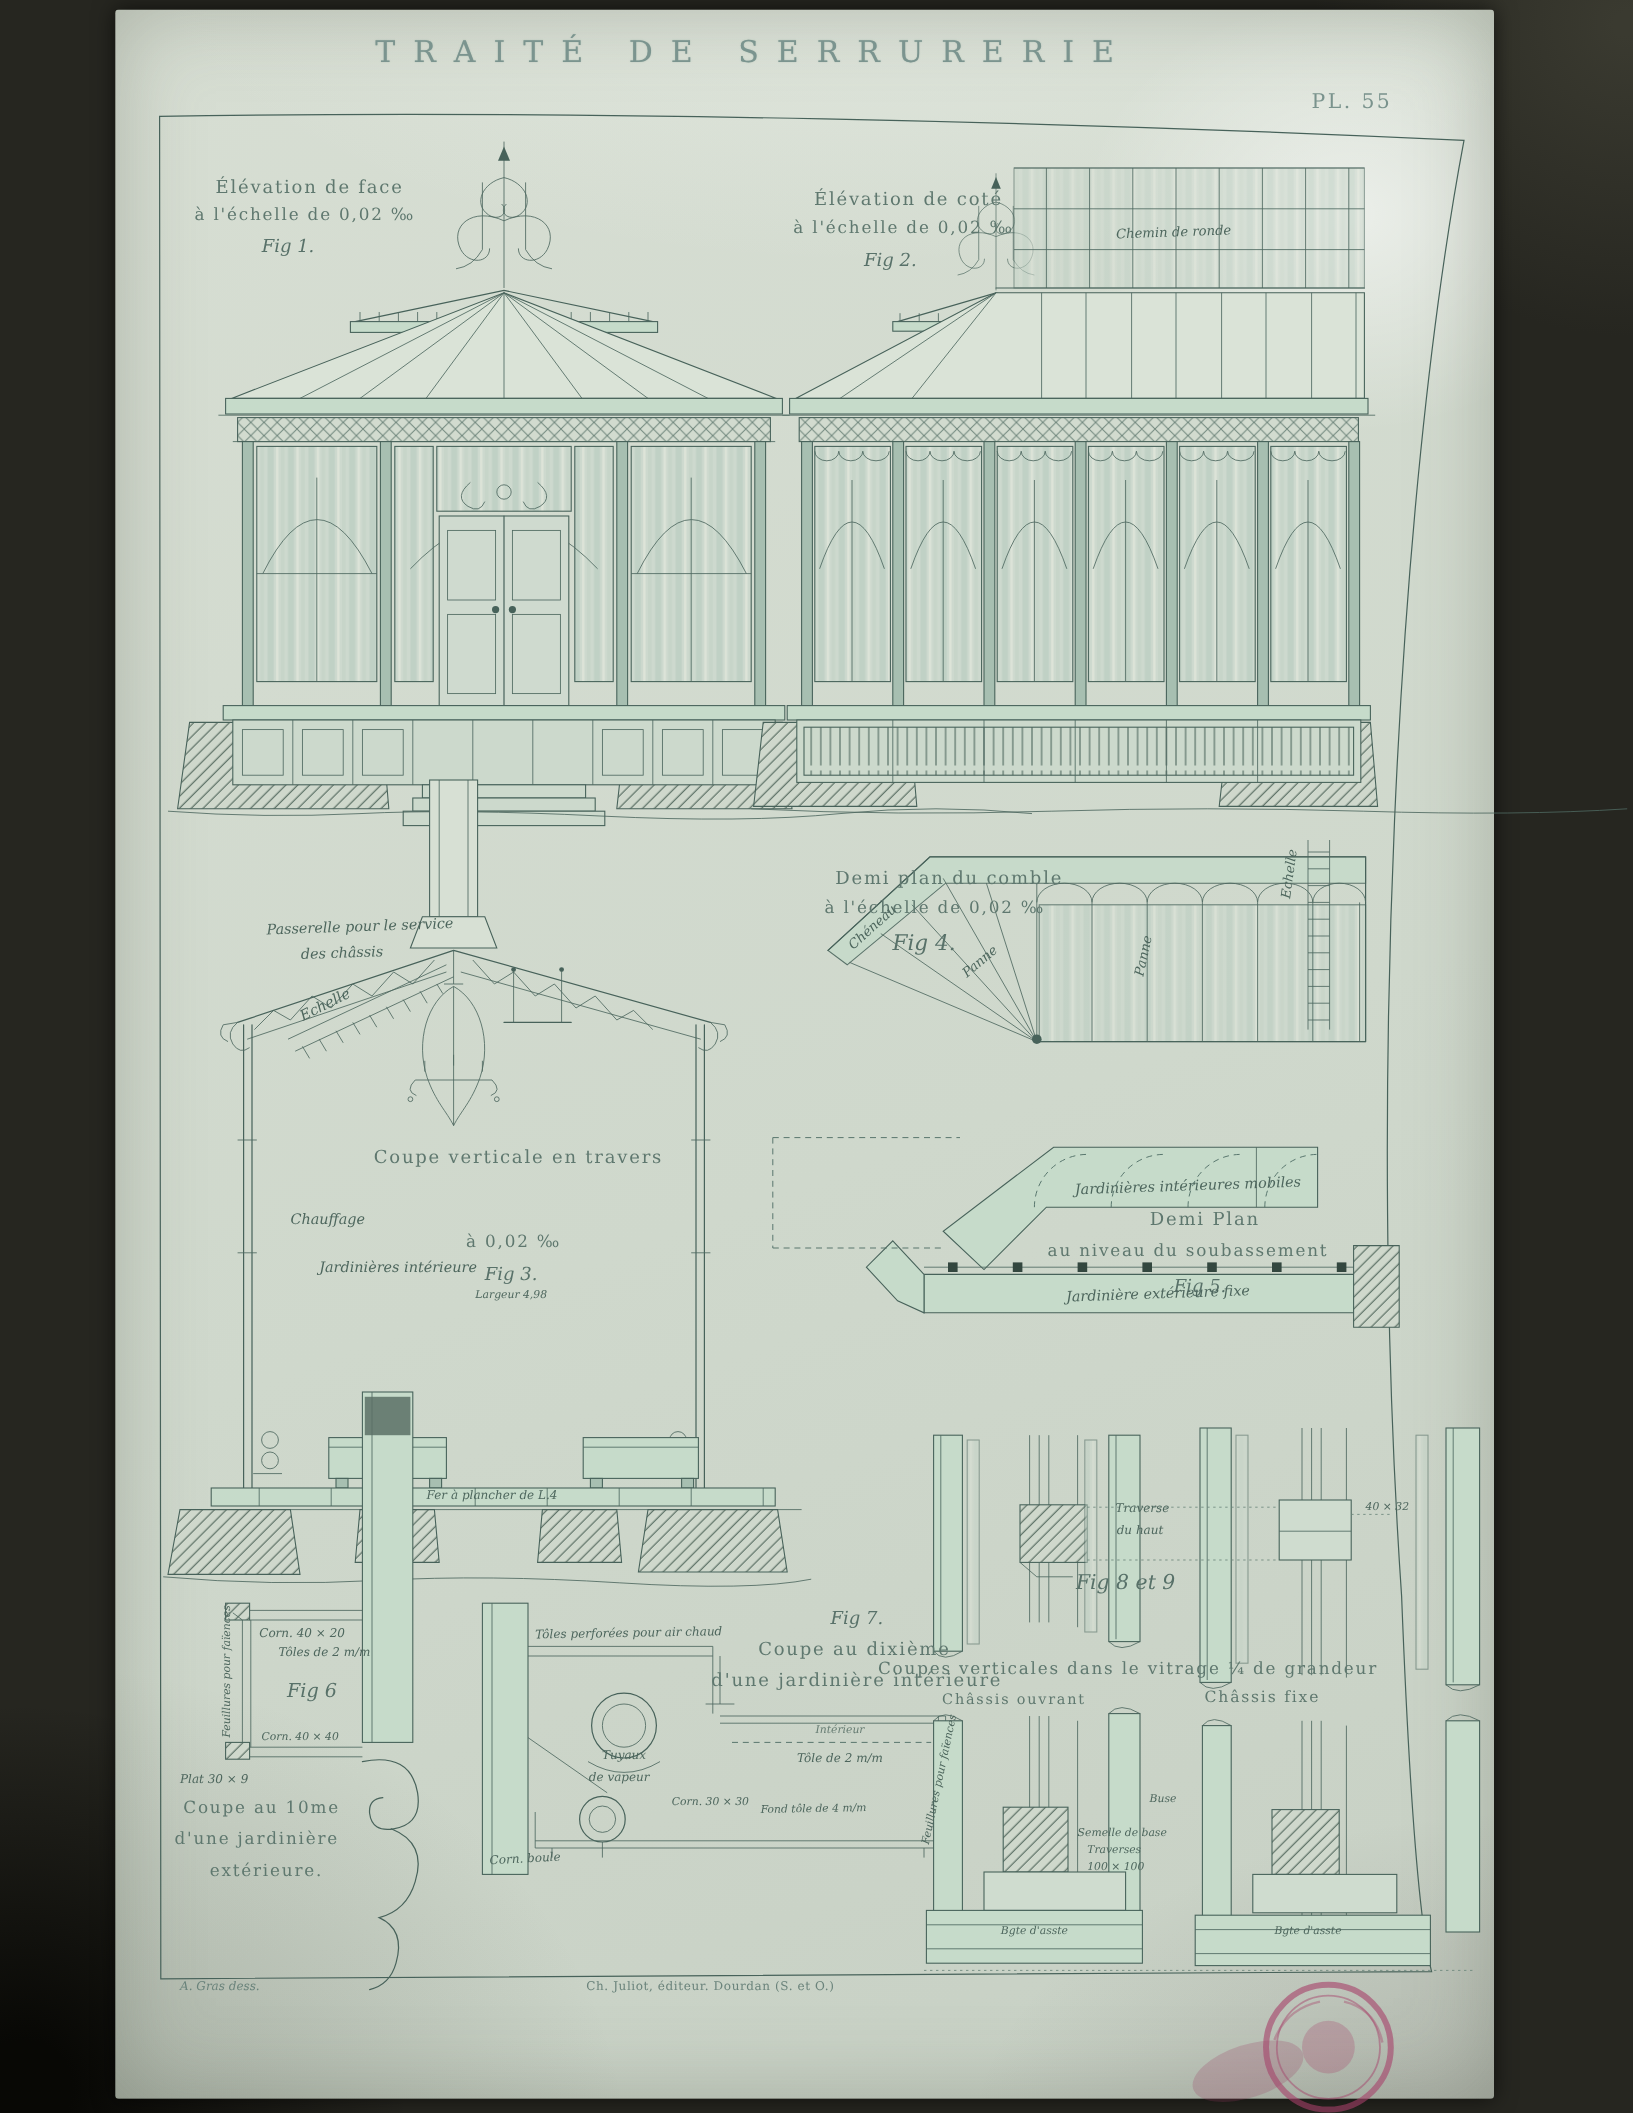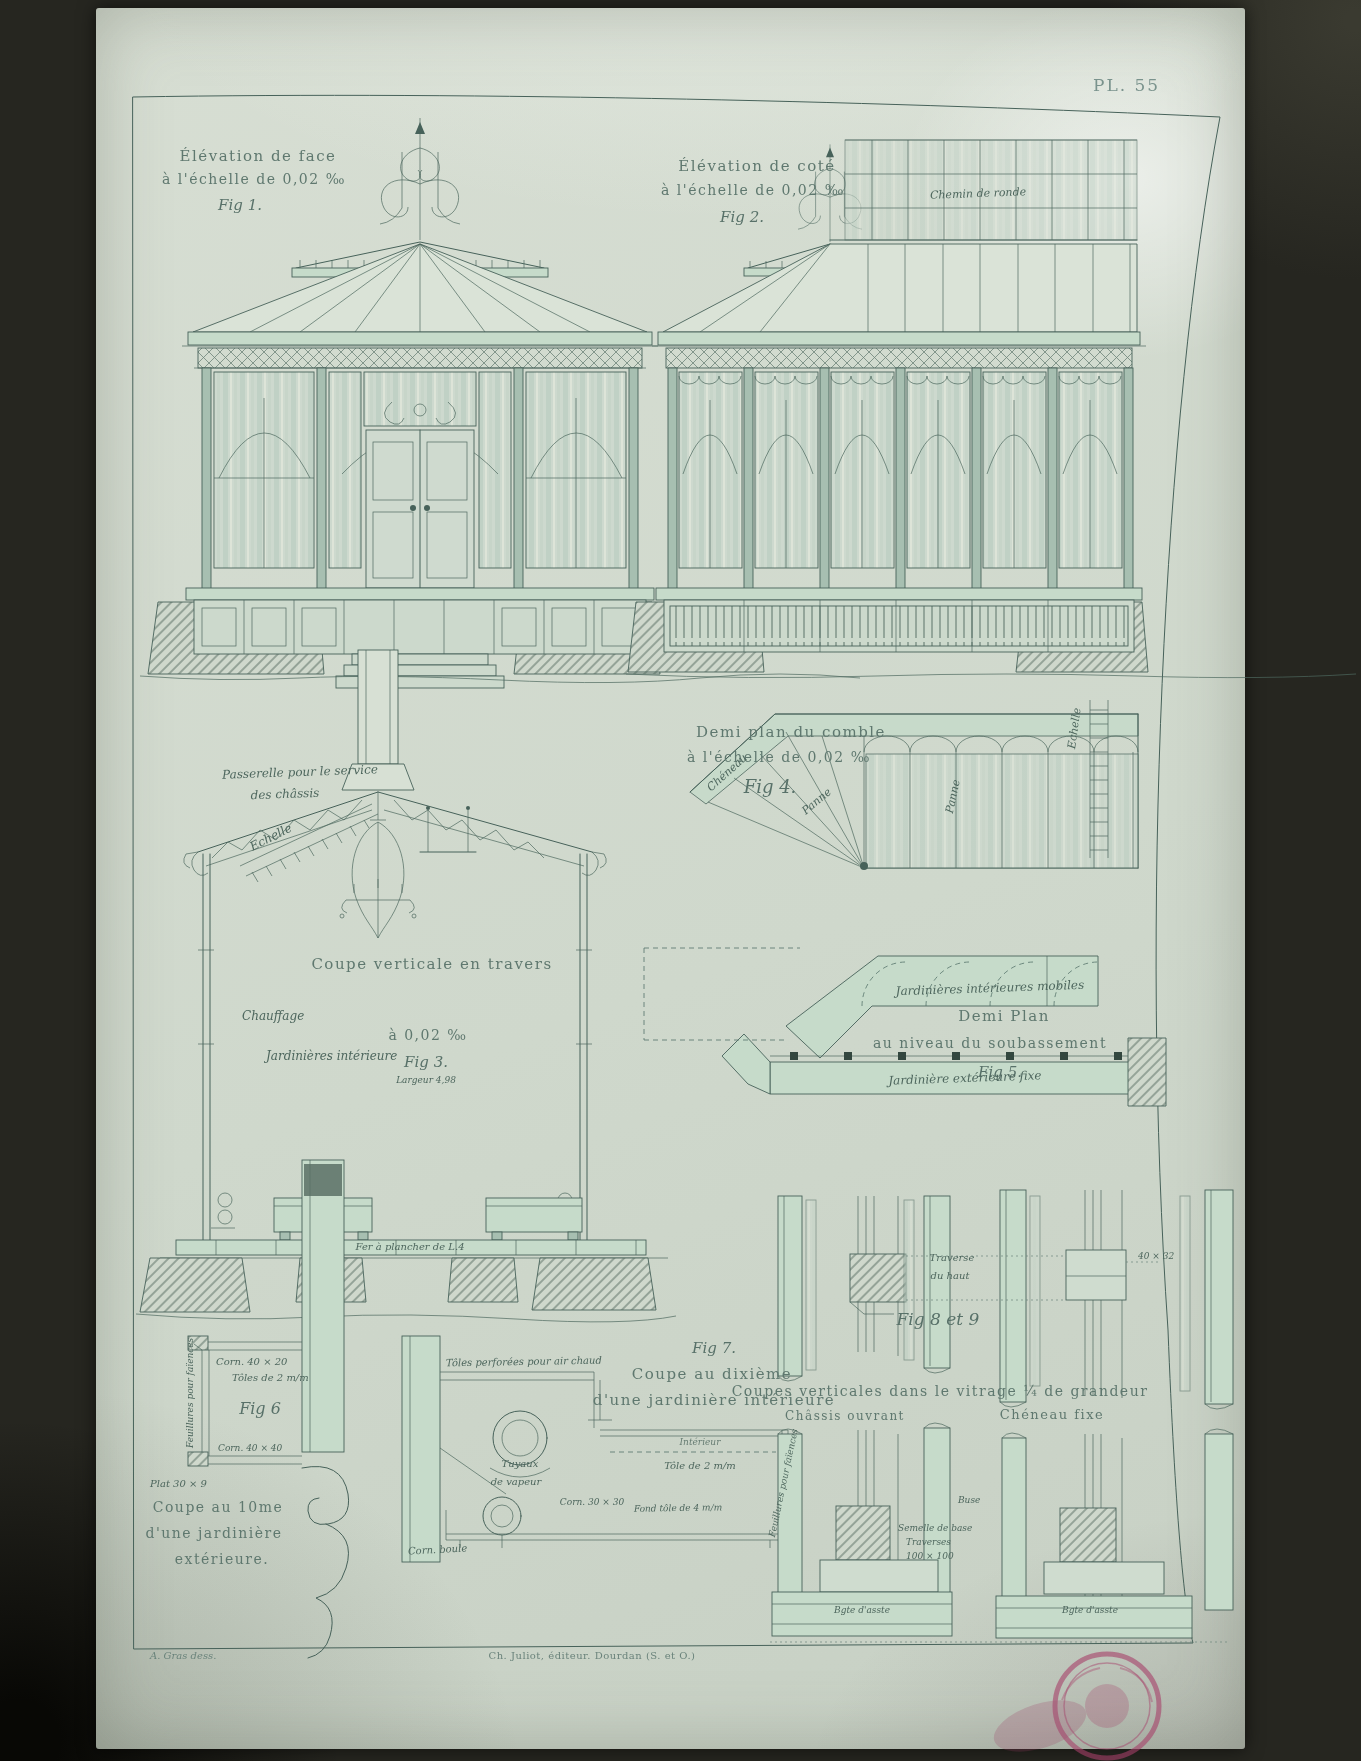--- a/index.html
+++ b/index.html
@@ -320,20 +320,21 @@
 
     <g opacity=".85">
       <circle cx="1107" cy="1706" r="52" fill="none" stroke="#a64069" stroke-width="5" opacity=".7"></circle>
       <circle cx="1107" cy="1706" r="43" fill="none" stroke="#a64069" stroke-width="1.5" opacity=".55"></circle>
       <circle cx="1107" cy="1706" r="22" fill="#a64069" opacity=".32"></circle>
       <path d="M1062,1700 q10,-26 38,-32 M1152,1702 q-6,-28 -32,-34" stroke="#a64069" stroke-width="2" fill="none" opacity=".45"></path>
       <ellipse cx="1040" cy="1726" rx="48" ry="22" fill="#9a3e66" opacity=".28" transform="rotate(-18 1040 1726)"></ellipse>
     </g>
   </svg>
 
+  <div class="lbl plate-title ctr" style="left:628px;top:30px">TRAITÉ DE SERRURERIE</div>
   <div class="lbl" style="left:1093px;top:76px;font-size:17px;letter-spacing:2px;color:#7a938d">PL. 55</div>
 
   <div class="lbl cap ctr" style="left:258px;top:148px;font-size:15px">Élévation de face</div>
   <div class="lbl cap ctr" style="left:254px;top:172px;font-size:14px">à l'échelle de 0,02 ‰</div>
   <div class="lbl it ctr" style="left:240px;top:197px;font-size:15px">Fig 1.</div>
 
   <div class="lbl cap ctr" style="left:757px;top:158px;font-size:15px">Élévation de coté</div>
   <div class="lbl cap ctr" style="left:753px;top:183px;font-size:14px">à l'échelle de 0,02 ‰</div>
   <div class="lbl it ctr" style="left:742px;top:209px;font-size:15px">Fig 2.</div>
   <div class="lbl it hw" style="left:930px;top:188px;font-size:11px;transform:rotate(-2deg)">Chemin de ronde</div>
@@ -385,21 +386,21 @@
   <div class="lbl it ctr hw" style="left:678px;top:1504px;font-size:9px;transform:translateX(-50%) rotate(-1deg)">Fond tôle de 4 m/m</div>
   <div class="lbl it hw" style="left:768px;top:1536px;font-size:9px;transform:rotate(-78deg);transform-origin:0 0">Feuillures pour faïences</div>
   <div class="lbl it hw" style="left:408px;top:1544px;font-size:10px;transform:rotate(-3deg)">Corn. boule</div>
 
   <div class="lbl it ctr hw" style="left:952px;top:1252px;font-size:10px">Traverse</div>
   <div class="lbl it ctr hw" style="left:950px;top:1270px;font-size:10px">du haut</div>
   <div class="lbl it hw" style="left:1138px;top:1252px;font-size:9px">40 × 32</div>
   <div class="lbl it ctr" style="left:938px;top:1310px;font-size:17px">Fig 8 et 9</div>
   <div class="lbl cap ctr" style="left:940px;top:1384px;font-size:14px">Coupes verticales dans le vitrage ¼ de grandeur</div>
   <div class="lbl cap ctr" style="left:845px;top:1410px;font-size:12px">Châssis ouvrant</div>
-  <div class="lbl cap ctr" style="left:1052px;top:1408px;font-size:13px">Chéneau fixe</div>
+  <div class="lbl cap ctr" style="left:1052px;top:1408px;font-size:13px">Châssis fixe</div>
   <div class="lbl it hw" style="left:958px;top:1496px;font-size:9px">Buse</div>
   <div class="lbl it hw" style="left:898px;top:1524px;font-size:9px">Semelle de base</div>
   <div class="lbl it hw" style="left:906px;top:1538px;font-size:9px">Traverses</div>
   <div class="lbl it hw" style="left:906px;top:1552px;font-size:9px">100 × 100</div>
   <div class="lbl it ctr hw" style="left:862px;top:1606px;font-size:9px">Bgte d'asste</div>
   <div class="lbl it ctr hw" style="left:1090px;top:1606px;font-size:9px">Bgte d'asste</div>
 
   <div class="lbl it" style="left:150px;top:1650px;font-size:10px;color:#6a837b">A. Gras dess.</div>
   <div class="lbl ctr" style="left:592px;top:1650px;font-size:10px;color:#6a837b;letter-spacing:.5px">Ch. Juliot, éditeur. Dourdan (S. et O.)</div>
 </div>

